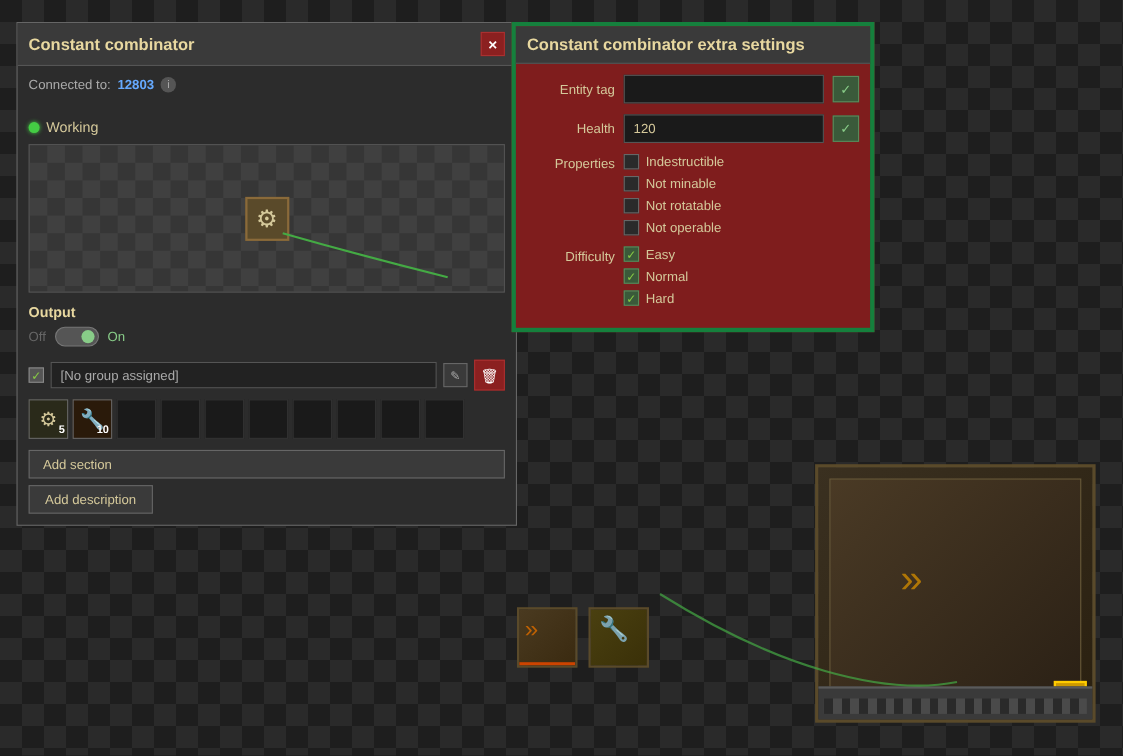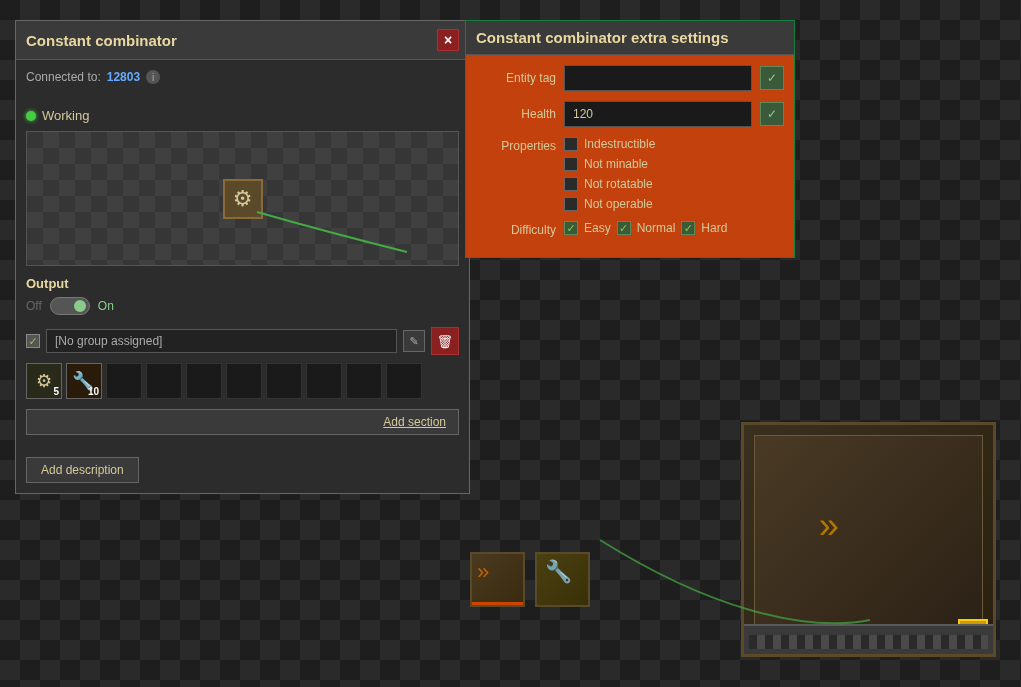--- a/index.html
+++ b/index.html
@@ -325,32 +325,31 @@
       background: #3a3a3a;
       border: 1px solid #666;
       color: #d4c89a;
       padding: 5px 12px;
       cursor: pointer;
       font-size: 12px;
     }
 
     .btn-full {
       width: 100%;
-      text-align: right;
-      margin-bottom: 22px;
-      text-decoration: underline;
+      text-align: left;
+      margin-bottom: 6px;
     }
 
     
     .right-panel {
       top: 20px;
       left: 465px;
       width: 330px;
-      background: #c2410c;
-      border: 1px solid #15803d;
+      background: #7f1d1d;
+      border: 4px solid #15803d;
     }
 
     
     .form-row {
       display: flex;
       align-items: center;
       gap: 8px;
       margin-bottom: 10px;
     }
 
@@ -431,21 +430,21 @@
       width: 80px;
       text-align: right;
       color: #d4c89a;
       font-size: 12px;
       flex-shrink: 0;
       padding-top: 2px;
     }
 
     .diff-list {
       display: flex;
-      flex-direction: row;
+      flex-direction: column;
       gap: 6px;
     }
 
     .diff-item {
       display: flex;
       align-items: center;
       gap: 6px;
     }
 
     .diff-item-label {

